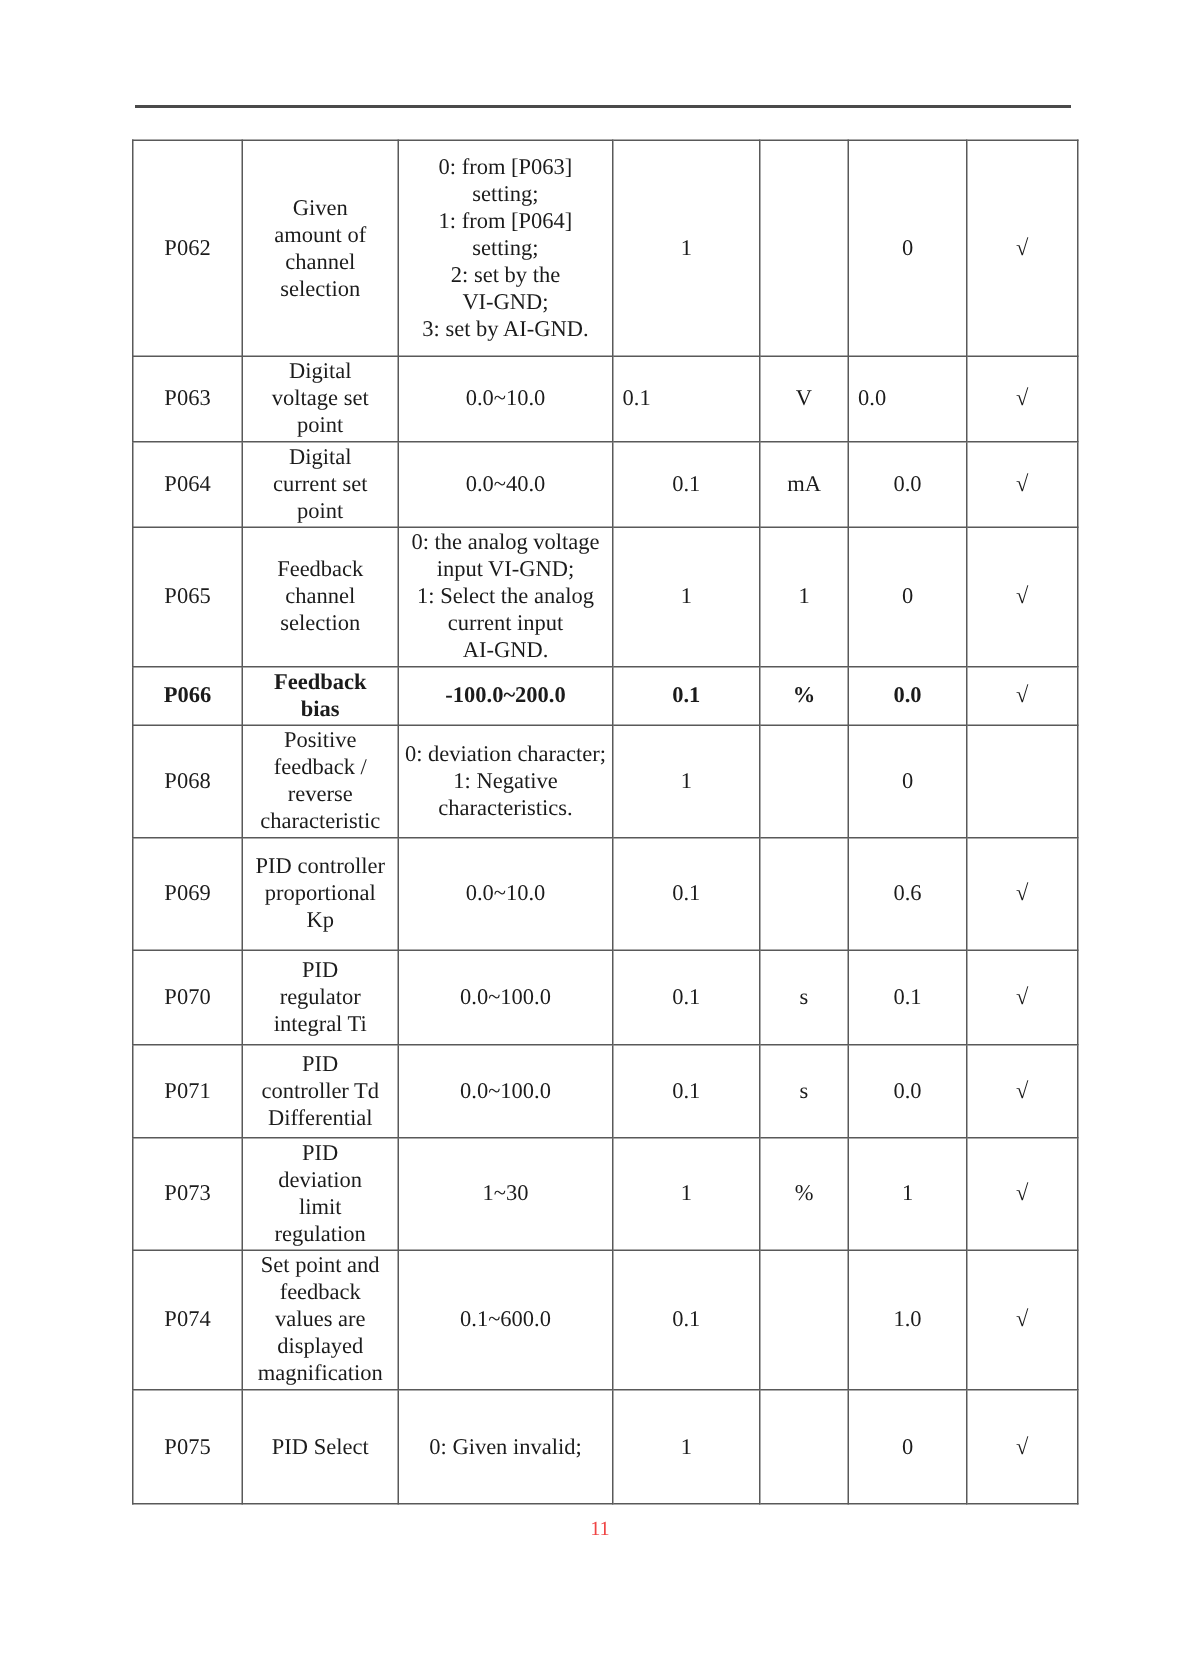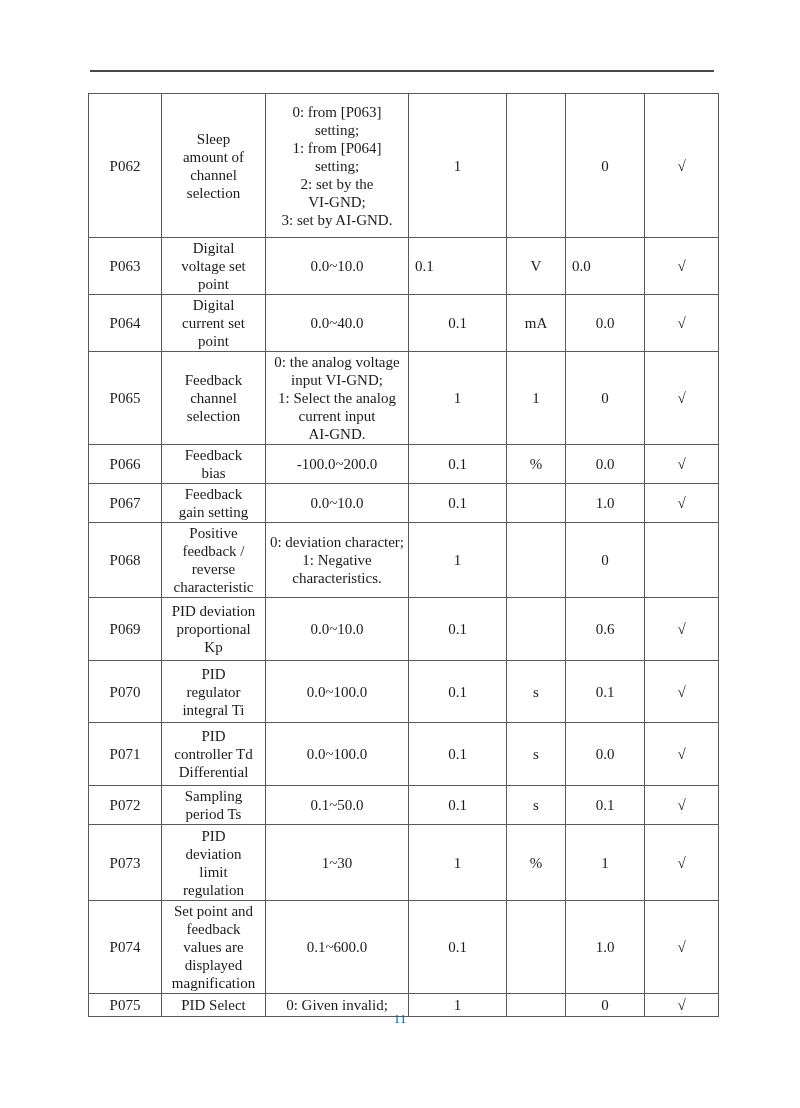--- a/index.html
+++ b/index.html
@@ -51,21 +51,21 @@
     text-align: left;
     white-space: pre-line;
     padding-left: 8px;
     padding-right: 3px;
   }
   
   tbody tr:nth-child(1)  { height: 144px; }
   tbody tr:nth-child(2)  { height: 57px; }
   tbody tr:nth-child(3)  { height: 57px; }
   tbody tr:nth-child(4)  { height: 93px; }
-  tbody tr:nth-child(5)  { height: 37px; }
+  tbody tr:nth-child(5)  { height: 37px; font-weight: bold; }
   tbody tr:nth-child(6)  { height: 37px; }
   tbody tr:nth-child(7)  { height: 75px; }
   tbody tr:nth-child(8)  { height: 63px; }
   tbody tr:nth-child(9)  { height: 62px; }
   tbody tr:nth-child(10) { height: 63px; }
   tbody tr:nth-child(11) { height: 37px; }
   tbody tr:nth-child(12) { height: 76px; }
   tbody tr:nth-child(13) { height: 92px; }
   tbody tr:nth-child(14) { height: 23px; padding-left: 32px; }
   
@@ -74,21 +74,21 @@
     text-align: left;
     padding-left: 6px;
   }
   .page-number {
     position: absolute;
     left: 0;
     right: 0;
     top: 1011px;
     text-align: center;
     font-size: 13.5px;
-    color: #0369a1;
+    color: #ef4444;
   }
 </style>
 </head>
 <body>
 
 <div class="sheet">
 
   <div class="header-rule"></div>
 
   <table class="param-table">
@@ -97,21 +97,21 @@
       <col style="width:104px">
       <col style="width:143px">
       <col style="width:98px">
       <col style="width:59px">
       <col style="width:79px">
       <col style="width:74px">
     </colgroup>
     <tbody>
         <tr>
     <td class="c-code">P062</td>
-    <td class="c-name">Sleep
+    <td class="c-name">Given
 amount of
 channel
 selection</td>
     <td class="c-range">0: from [P063]
 setting;
 1: from [P064]
 setting;
 2: set by the
 VI-GND;
 3: set by AI-GND.</td>
@@ -161,46 +161,36 @@
     <td class="c-code">P066</td>
     <td class="c-name">Feedback
 bias</td>
     <td class="c-range">-100.0~200.0</td>
     <td class="c-step">0.1</td>
     <td class="c-unit">%</td>
     <td class="c-default">0.0</td>
     <td class="c-mod">√</td>
   </tr>
         <tr>
-    <td class="c-code">P067</td>
-    <td class="c-name">Feedback
-gain setting</td>
-    <td class="c-range">0.0~10.0</td>
-    <td class="c-step">0.1</td>
-    <td class="c-unit"></td>
-    <td class="c-default">1.0</td>
-    <td class="c-mod">√</td>
-  </tr>
-        <tr>
     <td class="c-code">P068</td>
     <td class="c-name">Positive
 feedback /
 reverse
 characteristic</td>
     <td class="c-range">0: deviation character;
 1: Negative
 characteristics.</td>
     <td class="c-step">1</td>
     <td class="c-unit"></td>
     <td class="c-default">0</td>
     <td class="c-mod"></td>
   </tr>
         <tr>
     <td class="c-code">P069</td>
-    <td class="c-name">PID deviation
+    <td class="c-name">PID controller
 proportional
 Kp</td>
     <td class="c-range">0.0~10.0</td>
     <td class="c-step">0.1</td>
     <td class="c-unit"></td>
     <td class="c-default">0.6</td>
     <td class="c-mod">√</td>
   </tr>
         <tr>
     <td class="c-code">P070</td>
@@ -215,30 +205,20 @@
   </tr>
         <tr>
     <td class="c-code">P071</td>
     <td class="c-name">PID
 controller Td
 Differential</td>
     <td class="c-range">0.0~100.0</td>
     <td class="c-step">0.1</td>
     <td class="c-unit">s</td>
     <td class="c-default">0.0</td>
-    <td class="c-mod">√</td>
-  </tr>
-        <tr>
-    <td class="c-code">P072</td>
-    <td class="c-name">Sampling
-period Ts</td>
-    <td class="c-range">0.1~50.0</td>
-    <td class="c-step">0.1</td>
-    <td class="c-unit">s</td>
-    <td class="c-default">0.1</td>
     <td class="c-mod">√</td>
   </tr>
         <tr>
     <td class="c-code">P073</td>
     <td class="c-name">PID
 deviation
 limit
 regulation</td>
     <td class="c-range">1~30</td>
     <td class="c-step">1</td>

